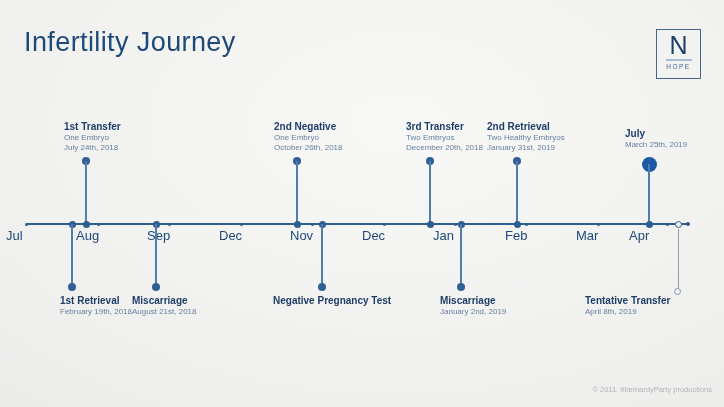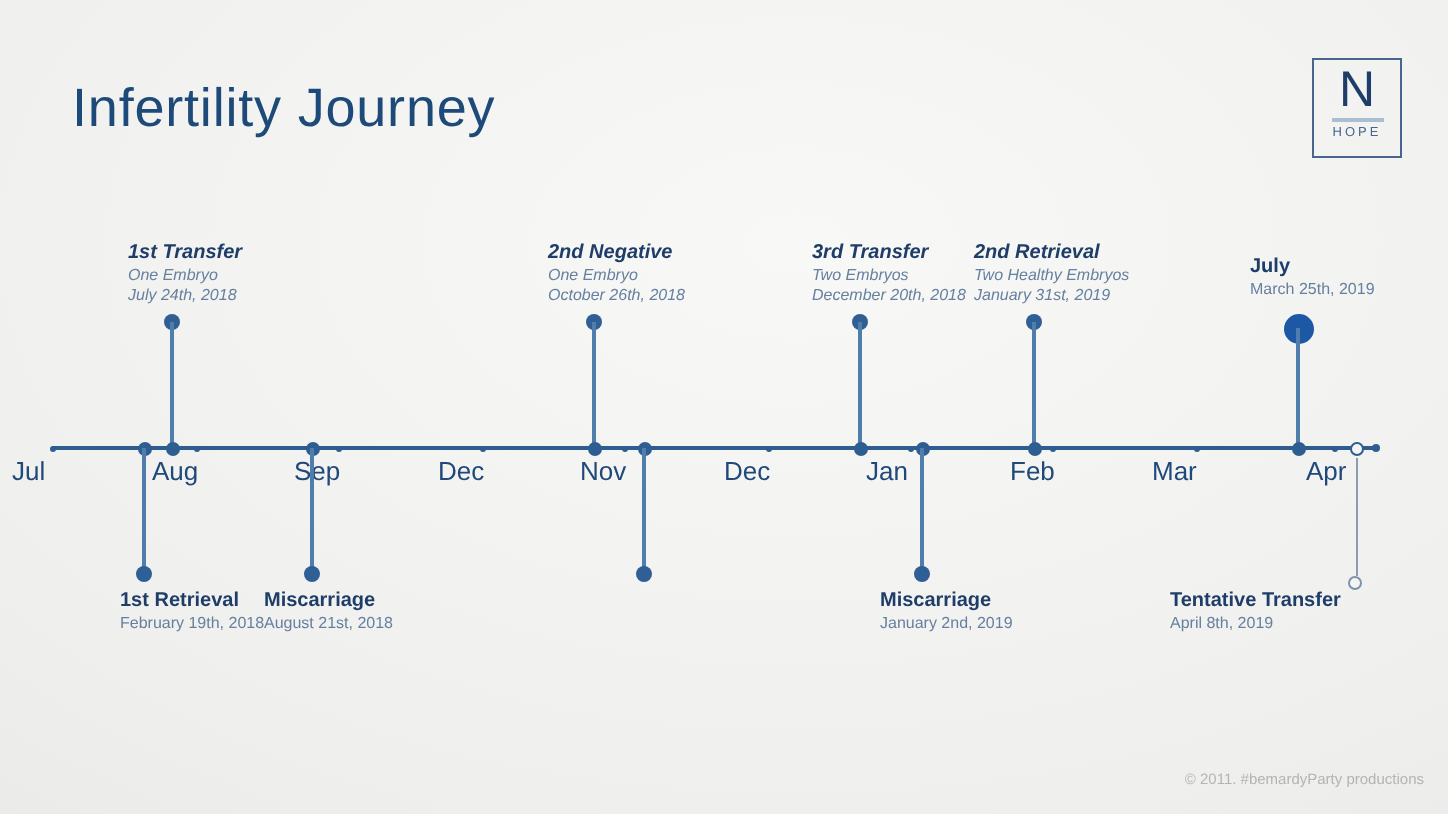--- a/index.html
+++ b/index.html
@@ -1,20 +1,20 @@
 <!DOCTYPE html>
 <html><head>
 <meta charset="utf-8">
 <style>
   html,body{margin:0;padding:0;}
   body{width:724px;height:407px;overflow:hidden;font-family:"Liberation Sans",sans-serif;}
   .slide{position:relative;width:724px;height:407px;
     background:radial-gradient(120% 130% at 55% 30%, #f8f8f7 0%, #efefee 55%, #e3e3e2 100%);}
   .title{position:absolute;left:24px;top:27px;font-size:27px;font-weight:400;
-    color:#1d4a78;letter-spacing:0.4px;margin:12px;}
+    color:#1d4a78;letter-spacing:0.4px;margin:0;}
   
   .logo{position:absolute;left:656px;top:29px;width:45px;height:50px;
     border:1.5px solid #47658e;box-sizing:border-box;text-align:center;}
   .logo-n{font-size:25px;line-height:26px;color:#1e3d68;margin-top:2px;}
   .logo-rule{width:26px;height:2px;background:#a9bdd3;margin:1px auto 2px auto;}
   .logo-word{font-size:6.5px;letter-spacing:1.5px;color:#47658e;}
   
   .axis{position:absolute;left:26px;top:223.2px;width:662px;height:1.6px;background:#2e5d92;}
   .axis-end-dot{position:absolute;width:4px;height:4px;border-radius:50%;background:#2e5d92;top:222px;}
   .tick{position:absolute;width:3px;height:3px;border-radius:50%;background:#2e5d92;top:222.5px;}
@@ -26,21 +26,21 @@
   .dot-top{position:absolute;width:8px;height:8px;border-radius:50%;background:#2f5f94;top:157px;}
   .dot-bottom{position:absolute;width:8px;height:8px;border-radius:50%;background:#2f5f94;top:283px;}
   .dot-today{position:absolute;width:15px;height:15px;border-radius:50%;background:#1c58a4;top:156.5px;}
   .stem-today{position:absolute;width:1.5px;top:164px;height:60px;background:#4f7dac;}
   .circle-open-axis{position:absolute;width:7px;height:7px;border-radius:50%;background:#f4f4f3;
     border:1.4px solid #2e5d92;box-sizing:border-box;top:220.5px;}
   .circle-open-bottom{position:absolute;width:7px;height:7px;border-radius:50%;background:#f4f4f3;
     border:1.3px solid #7d93ad;box-sizing:border-box;top:287.5px;}
   .stem-tentative{position:absolute;width:1px;top:228.5px;height:59px;background:#8d9dae;}
   .ev-txt{position:absolute;white-space:nowrap;}
-  .ev-txt.top{top:121px;font-style:italic;}
+  .ev-txt.top{top:121px;}
   .ev-txt.today-txt{top:128px;}
   .ev-txt.bottom{top:295px;}
   .ev-title{font-size:10px;line-height:12px;font-weight:bold;color:#1e3d68;}
   .ev-detail,.ev-date{font-size:8px;line-height:10px;color:#66809f;}
   .right-align{text-align:left;}
   .footer{position:absolute;right:12px;top:385px;font-size:7.5px;color:#b4b4b3;}
 </style>
 </head>
 <body>
 
@@ -70,21 +70,21 @@
     <div class="month" style="left:290px">Nov</div>
     <div class="tick" style="left:382.5px"></div>
     <div class="month" style="left:362px">Dec</div>
     <div class="tick" style="left:453.5px"></div>
     <div class="month" style="left:433px">Jan</div>
     <div class="tick" style="left:525px"></div>
     <div class="month" style="left:505px">Feb</div>
     <div class="tick" style="left:596.5px"></div>
     <div class="month" style="left:576px">Mar</div>
     <div class="tick" style="left:665.5px"></div>
-    <div class="month" style="left:653px">Apr</div>
+    <div class="month" style="left:629px">Apr</div>
   </div>
 
   <div>
     <div class="ev-txt top" style="left:64px">
       <div class="ev-title">1st Transfer</div>
       <div class="ev-detail">One Embryo</div>
       <div class="ev-date">July 24th, 2018</div>
     </div>
     <div class="dot-top" style="left:82px"></div>
     <div class="stem-up" style="left:85.25px"></div>
@@ -152,20 +152,21 @@
       <div class="ev-title">Miscarriage</div>
       <div class="ev-date">August 21st, 2018</div>
     </div>
   </div>
 
   <div>
     <div class="dot-axis" style="left:318.5px"></div>
     <div class="stem-down" style="left:321.25px"></div>
     <div class="dot-bottom" style="left:318px"></div>
     <div class="ev-txt bottom" style="left:273px">
+      <div class="ev-title">Negative Pregnancy Test</div>
     </div>
   </div>
 
   <div>
     <div class="dot-axis" style="left:457.5px"></div>
     <div class="stem-down" style="left:460.25px"></div>
     <div class="dot-bottom" style="left:457px"></div>
     <div class="ev-txt bottom" style="left:440px">
       <div class="ev-title">Miscarriage</div>
       <div class="ev-date">January 2nd, 2019</div>

